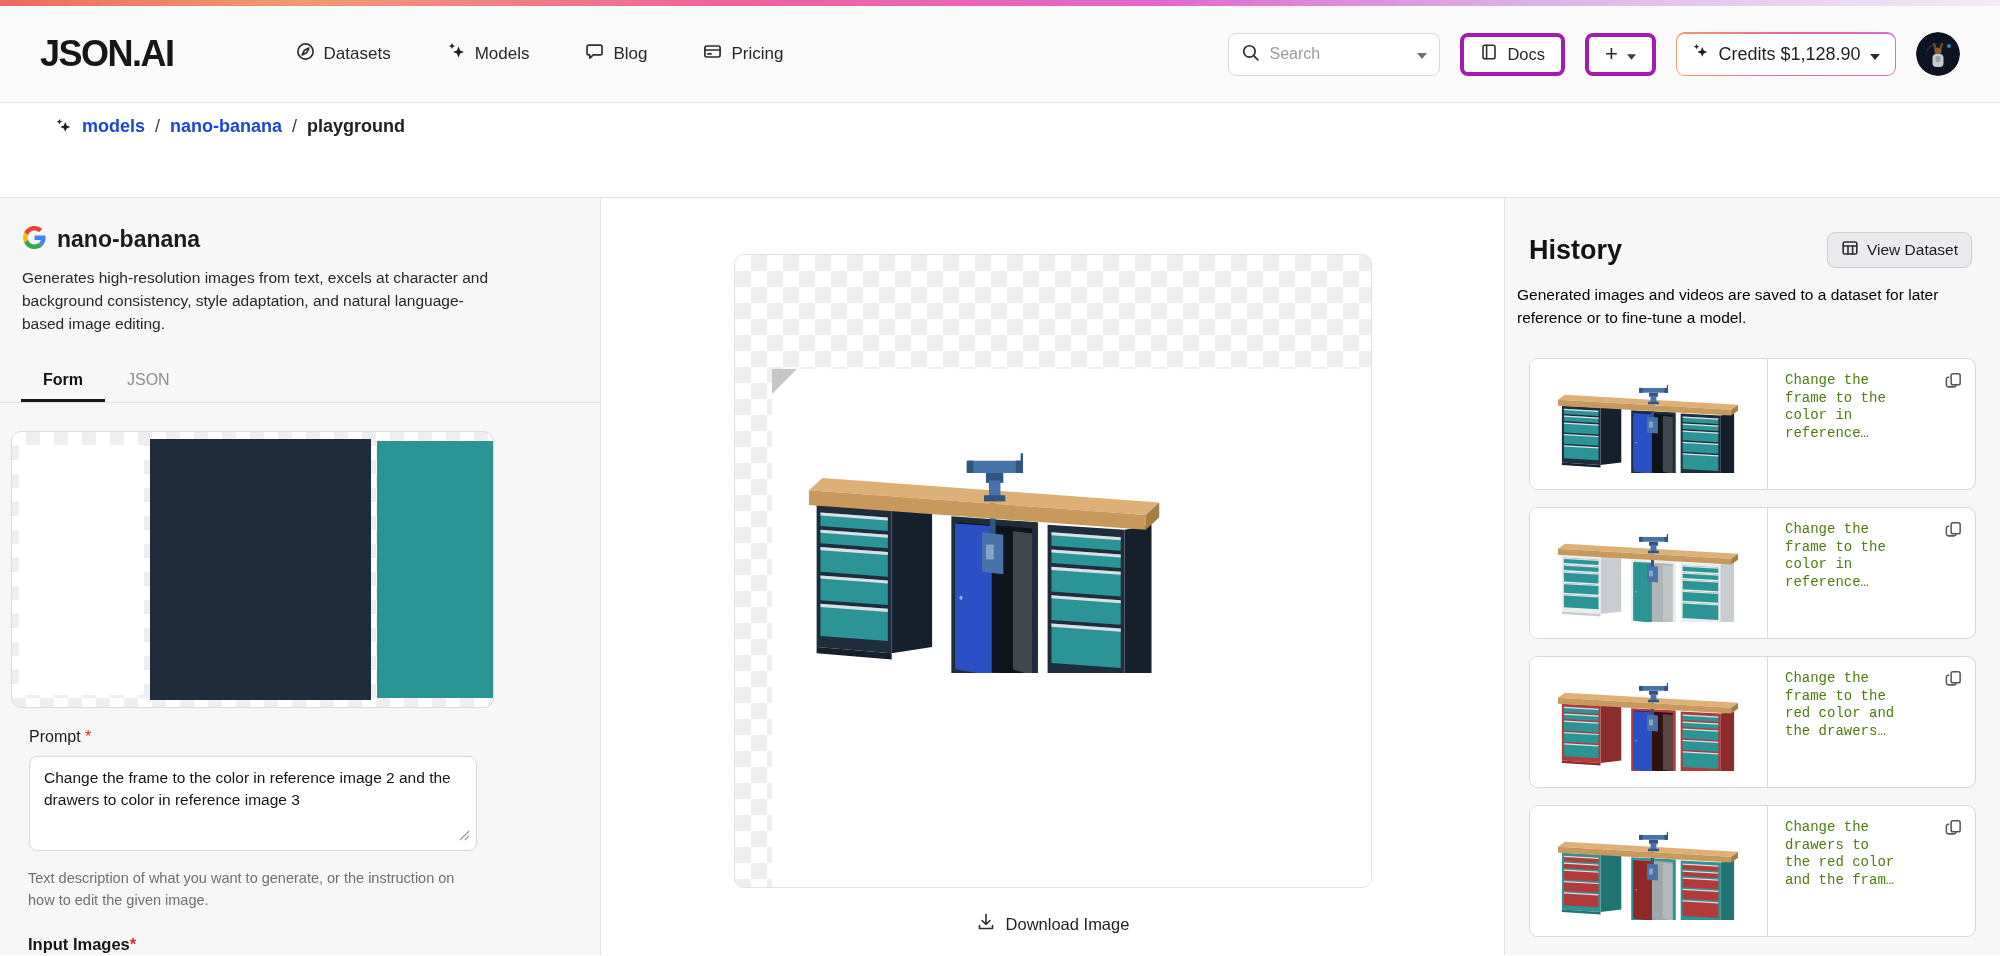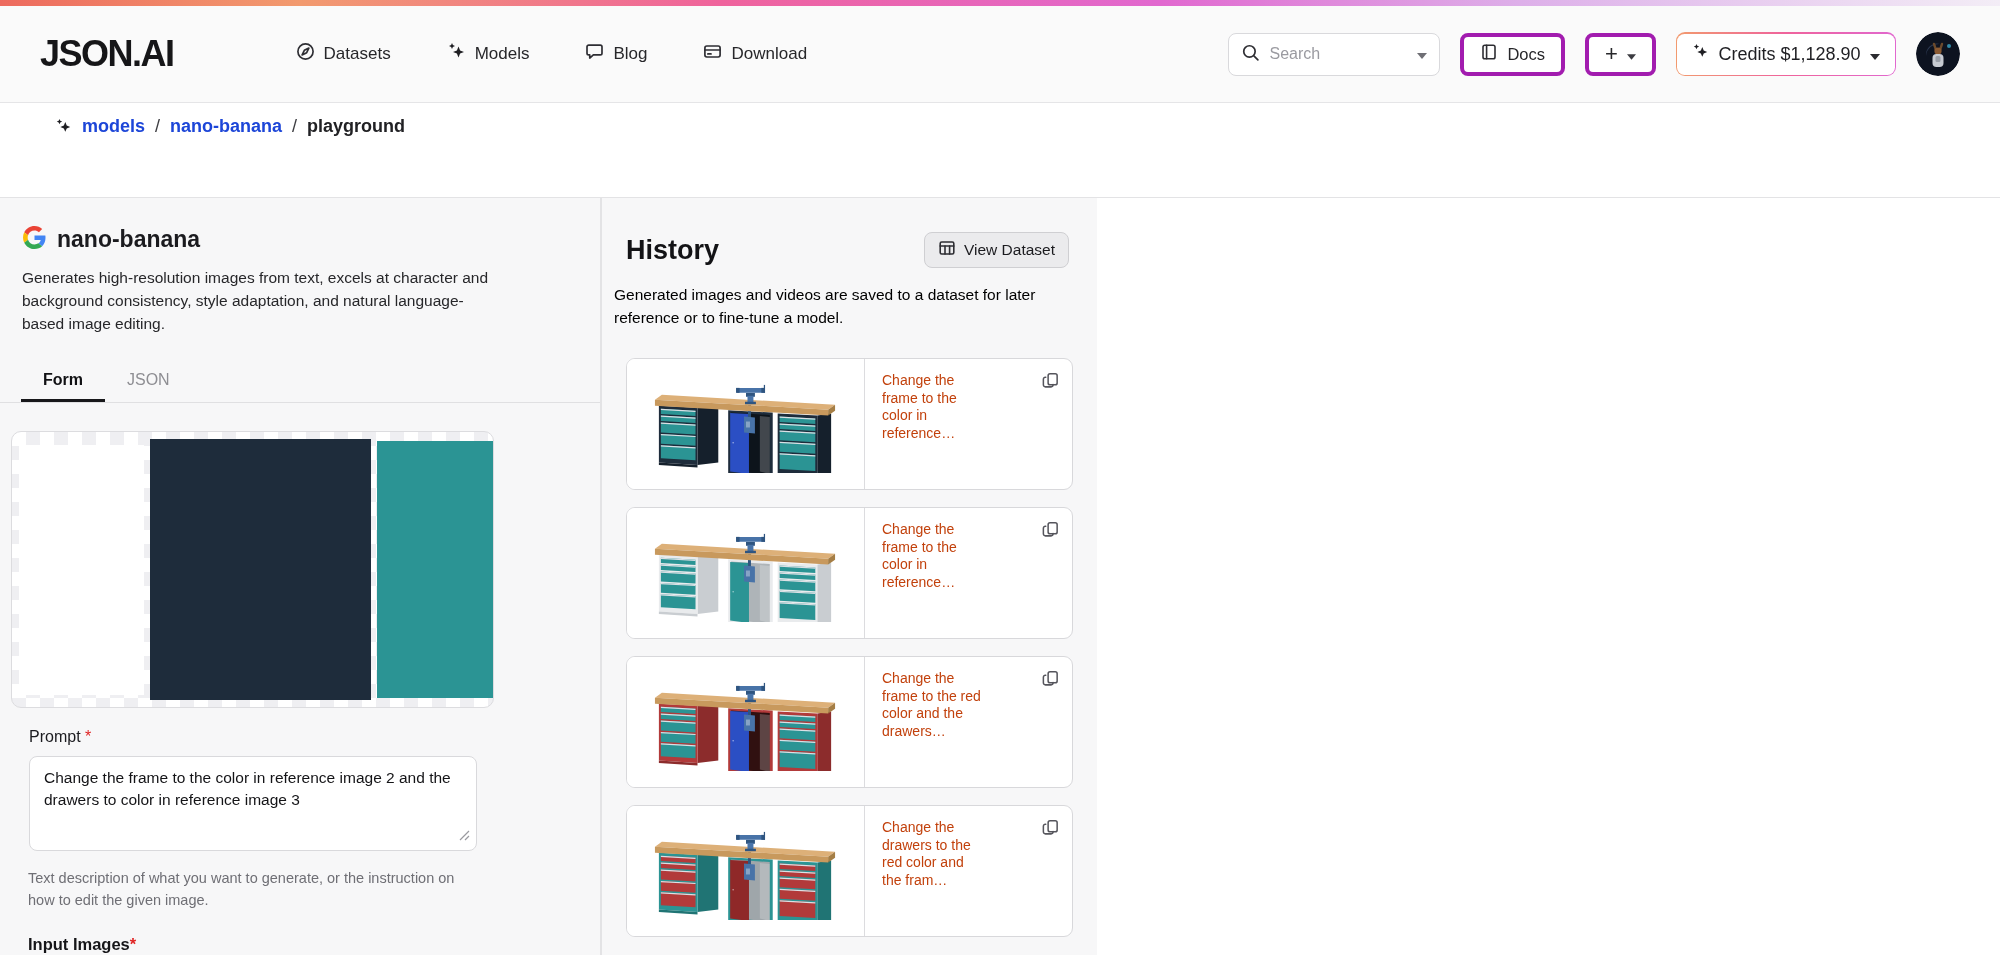--- a/index.html
+++ b/index.html
@@ -85,22 +85,22 @@
   .history-title { font-size:27px; font-weight:700; color:#131316; }
   .view-dataset-btn { height:36px; background:#ebebed; border:1px solid #cfcfd2; border-radius:8px;
     display:flex; align-items:center; gap:8px; padding:0 13px; font-size:15.5px; color:#1b1b1f; cursor:pointer; }
   .history-desc { margin:15px 24px 0 12px; font-size:15.5px; line-height:23px; color:#000000; }
   .cards { margin:29px 24px 0 24px; }
   .card { height:132px; background:#fff; border:1px solid #d8d8db; border-radius:9px; display:flex;
     margin-bottom:17px; overflow:hidden; cursor:pointer; }
   .card-thumb { width:238px; flex:none; border-right:1px solid #dcdcdf; background:#fff;
     display:flex; align-items:center; justify-content:center; }
   .card-body { flex:1; position:relative; padding:13px 10px 10px 17px; }
-  .card-text { font-family:Liberation Sans, sans-serif; font-size:14px; line-height:17.5px;
-    width:13ch; color:#c2410c; }
+  .card-text { font-family:Liberation Mono, monospace; font-size:14px; line-height:17.5px;
+    width:13ch; color:#4d7c0f; }
   .copy-btn { position:absolute; top:10px; right:10px; background:none; border:none; cursor:pointer; padding:2px; }
 
   
   .wb-frame      { fill:var(--wb-frame,#1e2c3b); }
   .wb-frame-side { fill:var(--wb-frame-side,#15202c); }
   .wb-drawer     { fill:var(--wb-drawer,#2b9494); }
   .wb-handle     { fill:var(--handle,#dbe0e5); }
   .wb-door       { fill:var(--wb-door,#2b4fc4); }
   .wb-interior   { fill:var(--wb-interior,#0d141b); }
   .wb-wood-top   { fill:var(--wood-top,#ddb078); }
@@ -204,21 +204,21 @@
             <path d="M3.5 3 h11 a1.6 1.6 0 0 1 1.6 1.6 v6 a1.6 1.6 0 0 1 -1.6 1.6 h-6.6 l-3.4 3 v-3 h-1 a1.6 1.6 0 0 1 -1.6 -1.6 v-6 a1.6 1.6 0 0 1 1.6 -1.6 z"></path>
           </svg></span>
       <span>Blog</span>
     </div>
     <div class="nav-link">
       <span><svg width="19" height="19" viewBox="0 0 18 18" class="icon-stroke">
             <rect x="1.8" y="3.8" width="14.4" height="10.4" rx="1.8"></rect>
             <line x1="1.8" y1="7.6" x2="16.2" y2="7.6"></line>
             <line x1="4.6" y1="11.3" x2="7.6" y2="11.3"></line>
           </svg></span>
-      <span>Download</span>
+      <span>Pricing</span>
     </div>
   </nav>
   <div class="nav-right">
     <div class="search-box">
       <span><svg width="19" height="19" viewBox="0 0 18 18" class="icon-stroke">
             <circle cx="8" cy="8" r="5.4"></circle>
             <line x1="12.2" y1="12.2" x2="16" y2="16"></line>
           </svg></span>
       <input type="text" placeholder="Search" style="">
       <span><svg width="10" height="6" viewBox="0 0 10 6">
@@ -318,20 +318,38 @@
           </svg>
       </span>
     </div>
     <p class="prompt-help">Text description of what you want to generate, or the instruction on how to edit the given image.</p>
 
     <div class="input-images-label">
       <span>Input Images</span><span class="req">*</span>
     </div>
   </aside>
 
+  <section class="center-panel">
+    <div class="viewer-box checker">
+      <div class="viewer-white"></div>
+      <div class="dogear"></div>
+      <svg class="viewer-bench" viewBox="0 -16 372 196" preserveAspectRatio="none" style="--wb-frame: #1e2c3b; --wb-frame-side: #15202c; --wb-drawer: #2b9494; --wb-door: #2b4fc4; --wb-interior: #0d141b;">
+        <use href="#workbench"></use>
+      </svg>
+    </div>
+    <div class="download-row">
+      <span>
+        <svg width="20" height="20" viewBox="0 0 20 20" class="icon-stroke">
+            <path d="M10 2.5 v9.5 M6 8.5 l4 4 4 -4"></path>
+            <path d="M3.5 13.5 v3 h13 v-3"></path>
+          </svg>
+      </span>
+      <span>Download Image</span>
+    </div>
+  </section>
 
   <aside class="right-panel">
     <div class="history-header">
       <div class="history-title">History</div>
       <button class="view-dataset-btn">
         <span>
           <svg width="18" height="18" viewBox="0 0 18 18" class="icon-stroke">
               <rect x="2.2" y="3" width="13.6" height="12" rx="1.5"></rect>
               <line x1="2.2" y1="7" x2="15.8" y2="7"></line>
               <line x1="7" y1="7" x2="7" y2="15"></line>

